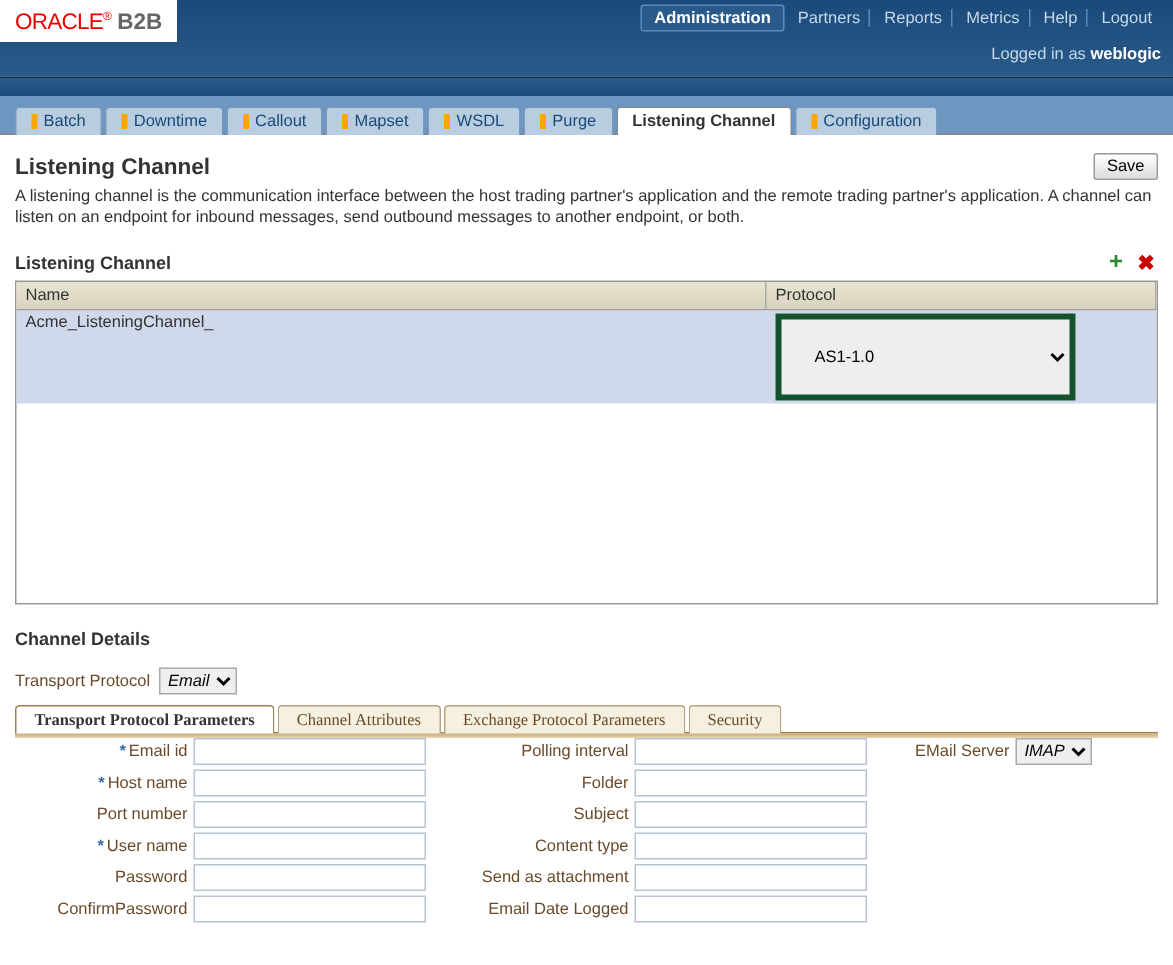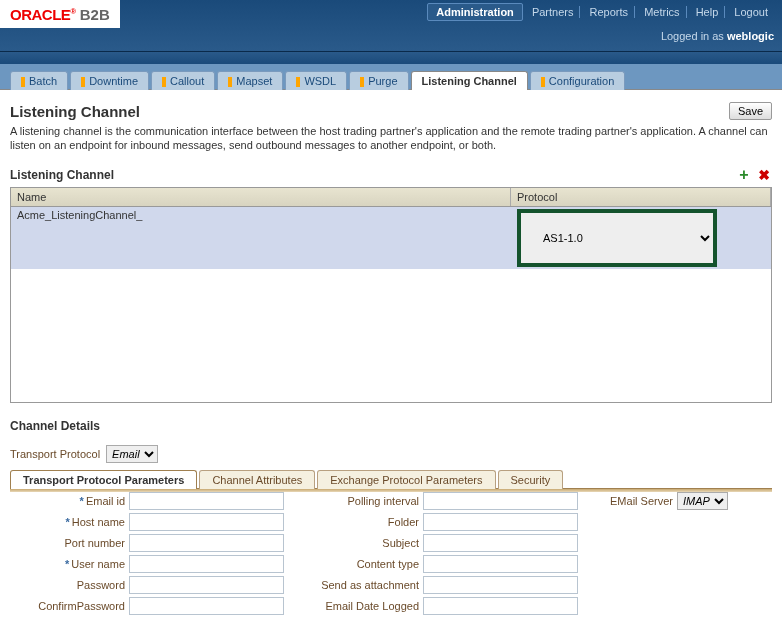--- a/index.html
+++ b/index.html
@@ -1,21 +1,21 @@
 <!DOCTYPE html>
 <html><head>
 <meta charset="utf-8">
 <style>
 * { box-sizing: border-box; margin: 0; padding: 0; }
 body { font-family: Tahoma, Arial, sans-serif; font-size: 11px; color: #333; background: #fff; width: 782px; height: 643px; overflow: hidden; }
 
 
 .header { background: linear-gradient(#1a4a7a, #2a5a8a); height: 52px; position: relative; border-bottom: 1px solid #0a2a4a; }
 .logo-area { float: left; height: 28px; padding: 4px 10px; background: #fff; display: flex; align-items: center; }
-.oracle-logo { color: #e00; font-weight: bold; font-size: 15px; letter-spacing: -0.5px; }
+.oracle-logo { color: #e00; font-weight: normal; font-size: 15px; letter-spacing: -0.5px; }
 .oracle-logo sup { font-size: 8px; }
 .b2b { color: #666; font-size: 15px; font-weight: bold; margin-left: 4px; }
 .top-links { position: absolute; right: 8px; top: 6px; color: #c5d8ea; font-size: 11px; }
 .top-links a { color: #c5d8ea; text-decoration: none; padding: 0 6px; border-right: 1px solid #5a8abd; }
 .top-links a:last-child { border-right: none; }
 .top-links a.active { background: #2a5a8a; font-weight: bold; color: #fff; border: 1px solid #5a8abd; padding: 2px 8px; border-radius: 2px; text-align: center; }
 .logged-in { position: absolute; right: 8px; top: 30px; color: #c5d8ea; font-size: 11px; }
 .logged-in b { color: #fff; text-align: right; }
 
 
@@ -53,21 +53,21 @@
 .proto-select { width: 200px; font-size: 11px; border: 4px solid #14532d; background: #eee; padding: 18px; }
 
 
 .ch-details-title { font-weight: bold; font-size: 12px; margin-top: 16px; }
 .transport-row { margin-top: 12px; display: flex; align-items: center; gap: 6px; }
 .label-brown { color: #6a4a2a; font-size: 11px; }
 .small-select { font-size: 11px; border: 1px solid #aaa; padding: 1px; font-style: italic; }
 
 
 .subtabs { margin-top: 6px; display: flex; border-bottom: 1px solid #a08050; }
-.subtab { background: #f5f0e0; border: 1px solid #b8a080; border-bottom: none; border-radius: 3px 3px 0 0; padding: 3px 12px; font-size: 11px; color: #6a4a2a; cursor: pointer; margin-right: 2px; position: relative; top: 1px; }
+.subtab { background: #f5f0e0; border: 1px solid #b8a080; border-bottom: none; border-radius: 3px 3px 0 0; padding: 3px 12px; font-size: 11px; color: #6a4a2a; cursor: pointer; margin-right: 2px; position: relative; top: 1px; font-family: Liberation Serif, serif; }
 .subtab.active { background: #fff; font-weight: bold; color: #333; border-color: #a08050; }
 .subtab-underline { height: 3px; background: linear-gradient(#c8a870, #e8d8b8); }
 
 
 .form-area { display: flex; padding: 0 0; gap: 20px; }
 .form-col { display: flex; flex-direction: column; gap: 3px; }
 .form-row { display: flex; align-items: center; gap: 4px; }
 .form-label { text-align: right; font-size: 11px; color: #6a4a2a; }
 .form-col:nth-child(1) .form-label { width: 115px; }
 .form-col:nth-child(2) .form-label { width: 115px; }

